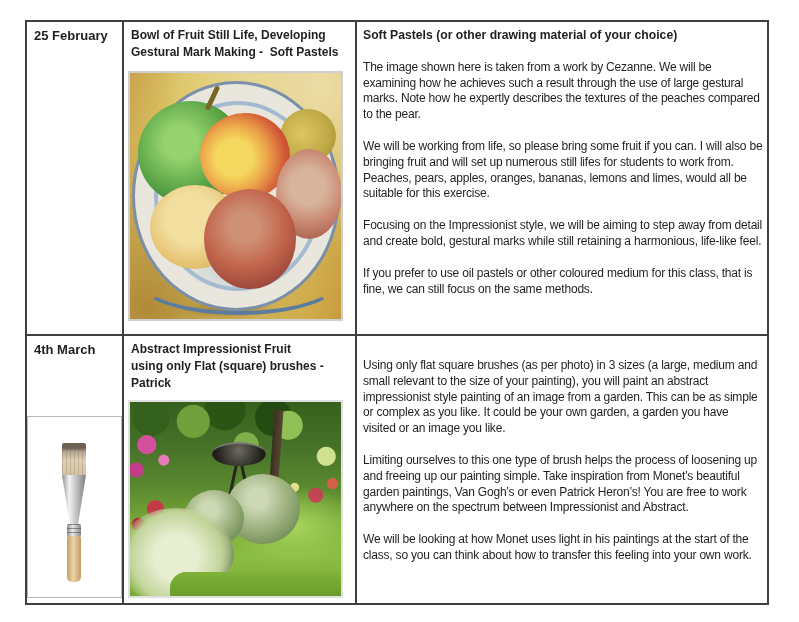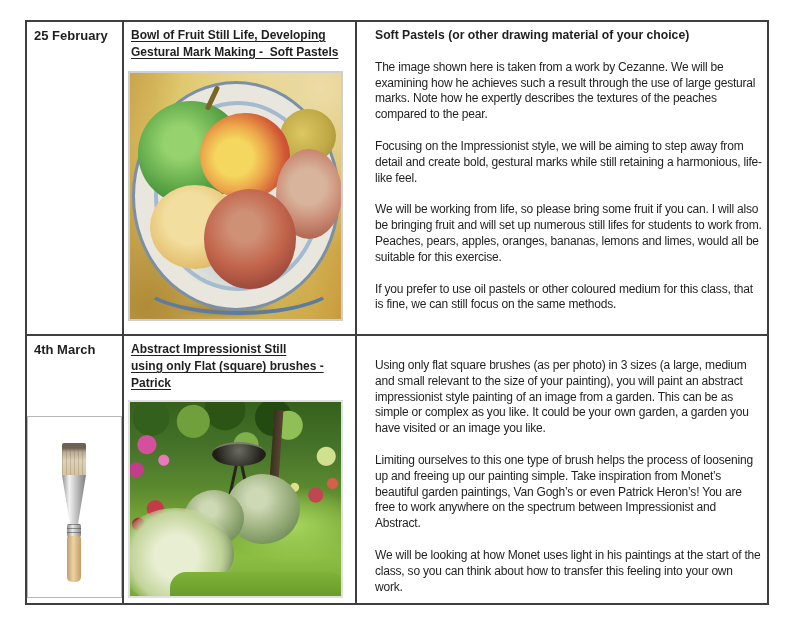--- a/index.html
+++ b/index.html
@@ -6,25 +6,25 @@
   .page{position:relative;width:799px;height:622px;background:#ffffff;overflow:hidden;
         font-family:"Liberation Sans","DejaVu Sans",sans-serif;color:#1f1f1f;}
   .schedule-table{position:absolute;left:25px;top:20px;width:740px;height:581px;
         border:2px solid #3f3f3f;display:grid;
         grid-template-columns:97px 233px 1fr;grid-template-rows:314px 1fr;}
   .cell{position:relative;overflow:hidden;border-right:2px solid #3f3f3f;border-bottom:2px solid #3f3f3f;}
   .cell.last-col{border-right:none;}
   .cell.last-row{border-bottom:none;}
   .date-text{font-weight:700;font-size:13px;padding:6px 4px 0 7px;line-height:16px;}
   .title-block{padding:5px 6px 0 7px;font-weight:700;font-size:12px;line-height:17px;}
-  .title-line{display:block;text-decoration:underline;white-space:pre-wrap;
+  .title-line{display:block;white-space:pre-wrap;
         text-underline-offset:2px;}
   .heading{font-weight:700;font-size:12.2px;line-height:15.8px;margin:0 0 13px 0;}
   .para{font-size:12px;line-height:15.8px;letter-spacing:-0.2px;margin:16px 0 13px 0;}
-  .text-col{padding:6px 4px 4px 18px;}
+  .text-col{padding:6px 4px 4px 6px;}
 
   
   .art-frame{position:relative;overflow:hidden;border:2px solid #cfcfcf;background:#fff;}
   .fruit-art{width:211px;height:246px;margin:10px 0 0 4px;
     background:
       radial-gradient(circle at 90% 6%, #ecdca6, rgba(236,220,166,0) 55%),
       radial-gradient(circle at 8% 95%, #b08a38, rgba(176,138,56,0) 55%),
       radial-gradient(ellipse 70px 12px at 45% 96%, #93752e, rgba(147,117,46,0) 75%),
       linear-gradient(105deg,#caa44e 0%,#dcc463 20%,#e2cf78 45%,#d9c05e 72%,#c89b3e 100%);}
   .abs{position:absolute;}
@@ -131,38 +131,38 @@
         <div class="abs fruit peach-right"></div>
         <div class="abs fruit pale-fruit"></div>
         <div class="abs fruit peach-center"></div>
         <div class="abs rim-bottom-arc"></div>
       </div>
     </div>
 
     <div class="cell last-col text-col">
       <p class="heading">Soft Pastels (or other drawing material of your choice)</p>
       <p class="para">The image shown here is taken from a work by Cezanne. We will be examining how he achieves such a result through the use of large gestural marks. Note how he expertly describes the textures of the peaches compared to the pear.</p>
+      <p class="para">We will be working from life, so please bring some fruit if you can. I will also be bringing fruit and will set up numerous still lifes for students to work from. Peaches, pears, apples, oranges, bananas, lemons and limes, would all be suitable for this exercise.</p>
       <p class="para">Focusing on the Impressionist style, we will be aiming to step away from detail and create bold, gestural marks while still retaining a harmonious, life-like feel.</p>
-      <p class="para">We will be working from life, so please bring some fruit if you can. I will also be bringing fruit and will set up numerous still lifes for students to work from. Peaches, pears, apples, oranges, bananas, lemons and limes, would all be suitable for this exercise.</p>
       <p class="para">If you prefer to use oil pastels or other coloured medium for this class, that is fine, we can still focus on the same methods.</p>
     </div>
 
     <div class="cell last-row">
       <div class="date-text">4th March</div>
       <div class="brush-box">
         <div class="abs bristles"></div>
         <div class="abs ferrule"></div>
         <div class="abs crimp"></div>
         <div class="abs handle"></div>
       </div>
     </div>
 
     <div class="cell last-row">
       <div class="title-block">
-        <span class="title-line">Abstract Impressionist Still</span>
+        <span class="title-line">Abstract Impressionist Fruit</span>
         <span class="title-line">using only Flat (square) brushes -</span>
         <span class="title-line">Patrick</span>
       </div>
       <div class="art-frame garden-art">
         <div class="abs trunk"></div>
         <div class="abs bath-leg-left"></div>
         <div class="abs bath-leg-right"></div>
         <div class="abs birdbath-bowl"></div>
         <div class="abs topiary topiary-right"></div>
         <div class="abs topiary topiary-left"></div>

